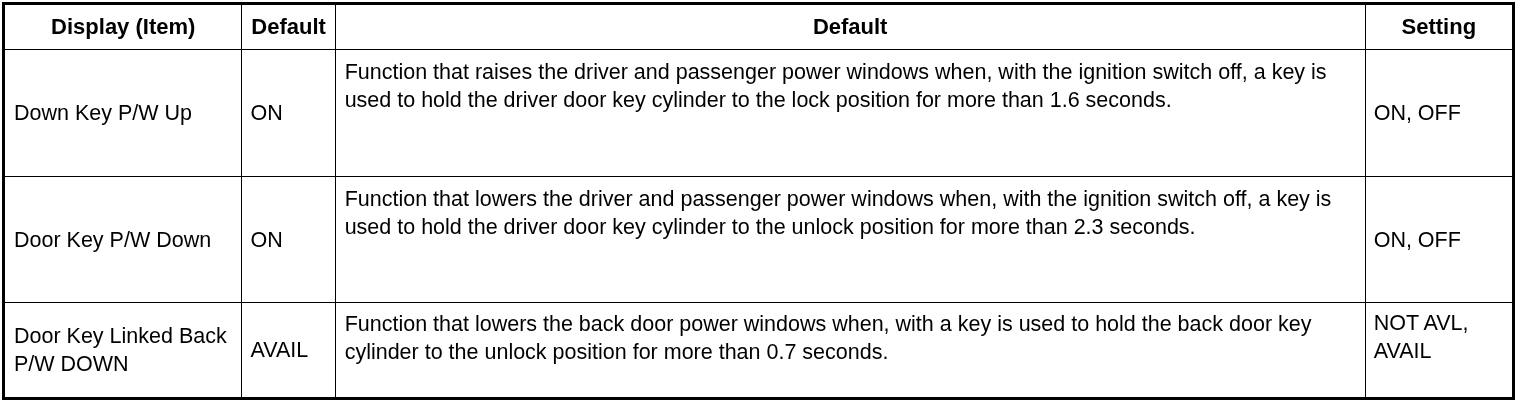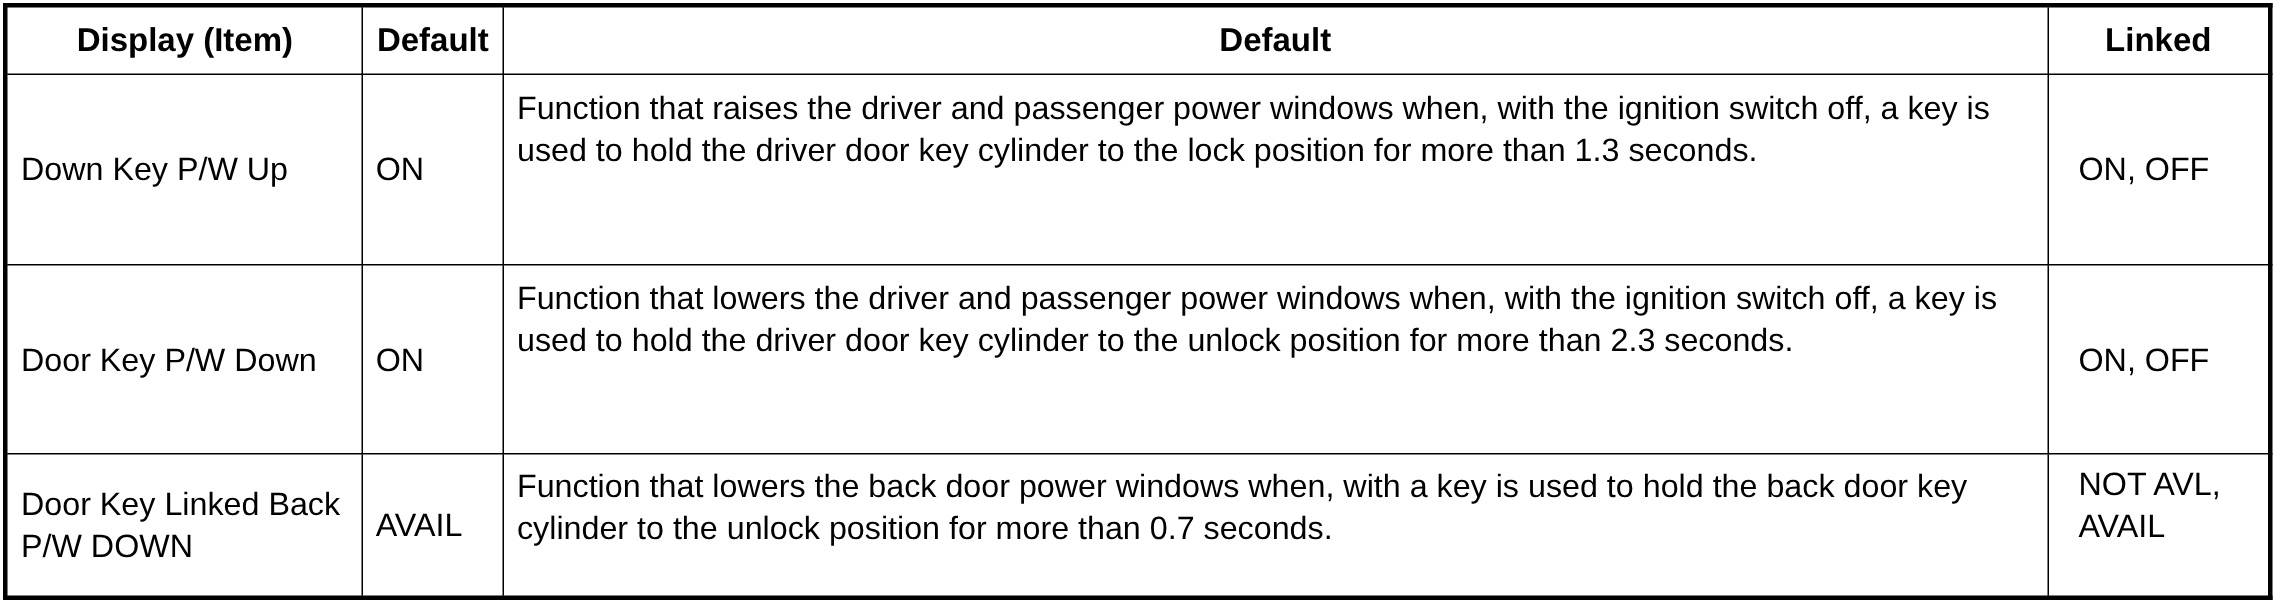--- a/index.html
+++ b/index.html
@@ -84,21 +84,21 @@
     padding-left: 8px;
     padding-right: 4px;
   }
   td.content {
     vertical-align: top;
     padding-left: 9px;
     padding-right: 4px;
   }
   td.setting {
     vertical-align: middle;
-    padding-left: 20px;
+    padding-left: 8px;
     padding-right: 4px;
   }
   td.setting.top {
     vertical-align: top;
   }
 
   tr.r1 td { height: 100px; }
   tr.r2 td { height: 99px; }
   tr.r3 td { height: 72px; }
   tr.r4 td { height: 70px; }
@@ -116,28 +116,28 @@
       <col class="c-item">
       <col class="c-default">
       <col class="c-content">
       <col class="c-setting">
     </colgroup>
     <thead>
       <tr>
         <th>Display (Item)</th>
         <th>Default</th>
         <th>Default</th>
-        <th>Linked</th>
+        <th>Setting</th>
       </tr>
     </thead>
     <tbody>
       <tr class="r1">
         <td class="item">Down Key P/W Up</td>
         <td class="default">ON</td>
-        <td class="content">Function that raises the driver and passenger power windows when, with the ignition switch off, a key is used to hold the driver door key cylinder to the lock position for more than 1.3 seconds.</td>
+        <td class="content">Function that raises the driver and passenger power windows when, with the ignition switch off, a key is used to hold the driver door key cylinder to the lock position for more than 1.6 seconds.</td>
         <td class="setting">ON, OFF</td>
       </tr>
       <tr class="r2">
         <td class="item">Door Key P/W Down</td>
         <td class="default">ON</td>
         <td class="content">Function that lowers the driver and passenger power windows when, with the ignition switch off, a key is used to hold the driver door key cylinder to the unlock position for more than 2.3 seconds.</td>
         <td class="setting">ON, OFF</td>
       </tr>
       <tr class="r4">
         <td class="item">Door Key Linked Back P/W DOWN</td>

